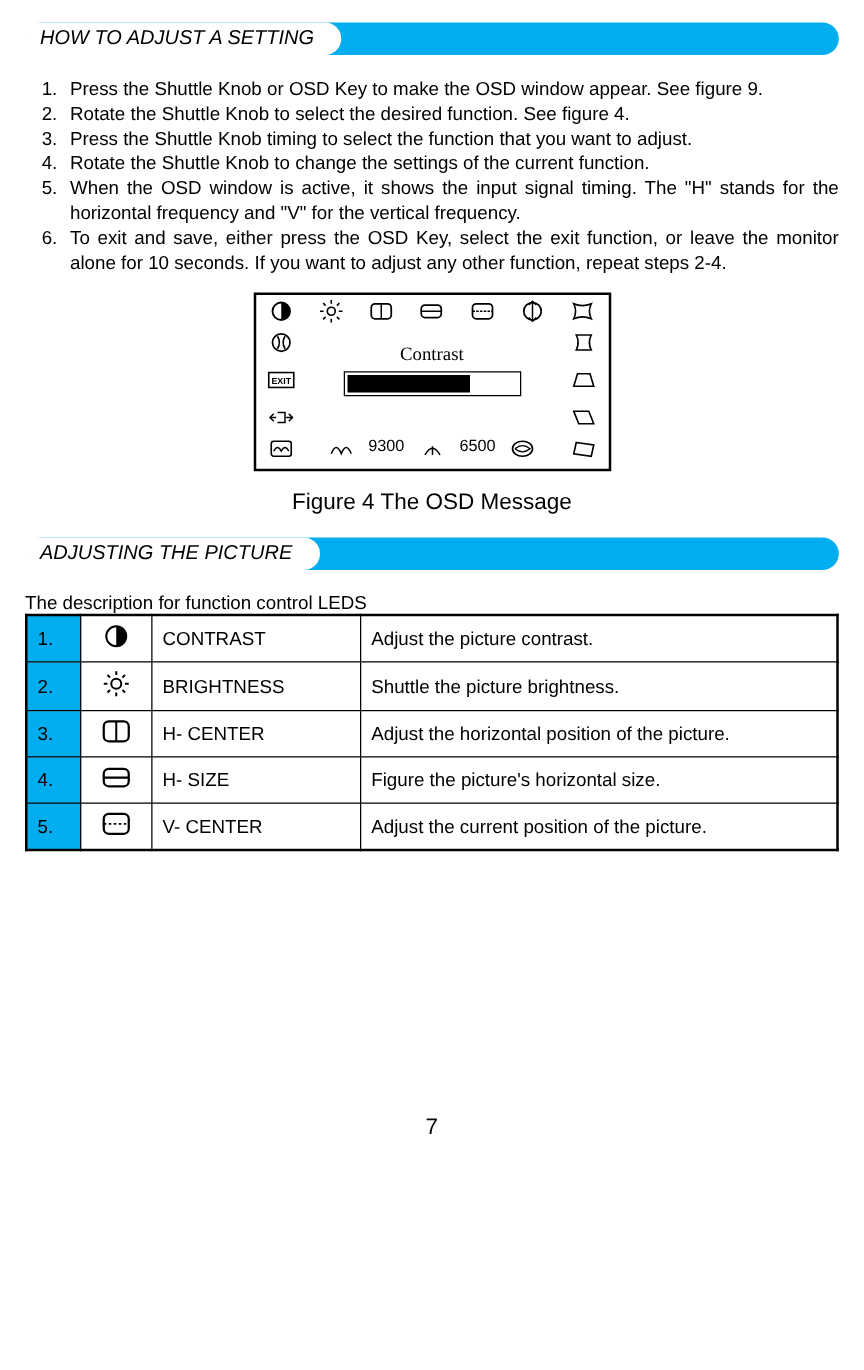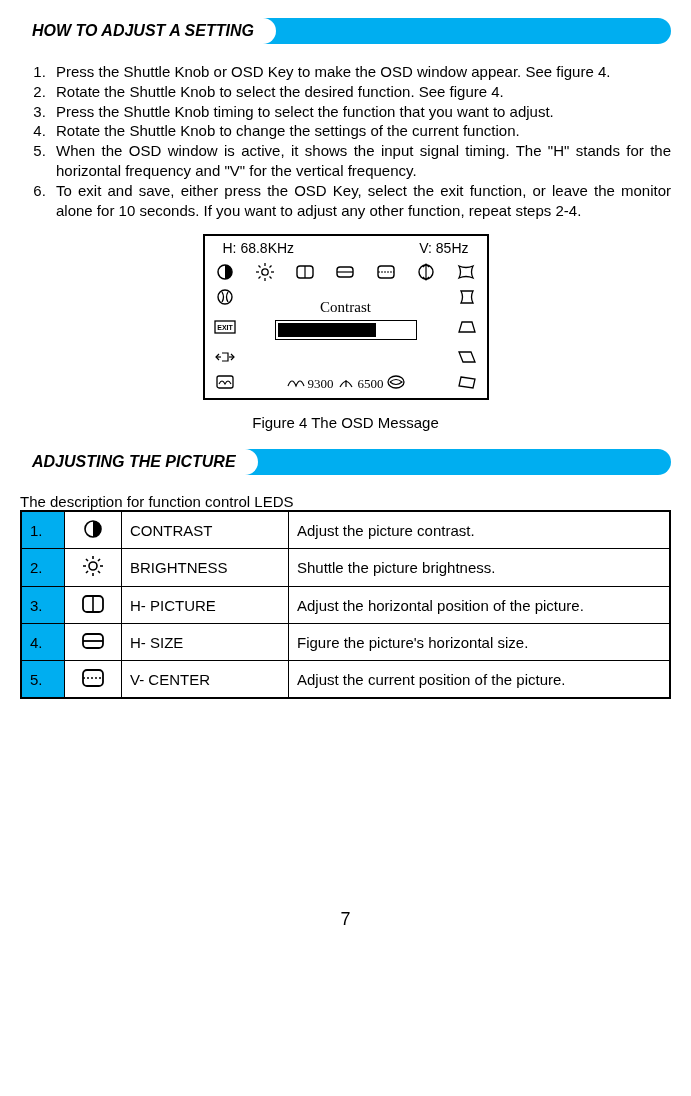--- a/index.html
+++ b/index.html
@@ -24,21 +24,21 @@
     top: 0;
     height: 26px;
     background: #fff;
     border-top-right-radius: 13px;
     border-bottom-right-radius: 13px;
     padding: 0 22px 0 12px;
     display: flex;
     align-items: center;
   }
   .section-header .tab-text {
-    font-weight: bold;
+    font-weight: normal;
     font-style: italic;
     font-size: 16px;
     white-space: nowrap;
   }
   ol.steps {
     padding-left: 30px;
     margin: 0 0 14px 0;
   }
   ol.steps li {
     text-align: justify;
@@ -108,35 +108,34 @@
   }
   .osd-bottom {
     display: flex;
     align-items: center;
     justify-content: space-between;
     padding: 3px 8px 6px 8px;
     font-size: 13px;
   }
   .osd-bottom .mid {
     display: flex;
-    align-items: flex-end;
-    gap: 0;
-    font-family: Liberation Serif, serif;
+    align-items: flex-start;
+    gap: 10px;
   }
   .ico {
     width: 24px;
     height: 20px;
     display: flex;
     align-items: center;
     justify-content: center;
   }
   .ico svg { display: block; }
   .fig-caption {
     text-align: center;
-    font-size: 15px;
+    font-size: 18px;
     margin: 14px 0 18px 0;
   }
   .leds-intro { margin: 14px 0 0 0; }
   table.leds {
     border-collapse: collapse;
     width: 100%;
     border: 2px solid #000;
   }
   table.leds td {
     border: 1px solid #000;
@@ -161,34 +160,30 @@
 </head>
 <body>
 
 <div class="section-header">
   <div class="tab">
     <span class="tab-text">HOW TO ADJUST A SETTING</span>
   </div>
 </div>
 
 <ol class="steps">
-  <li>Press the Shuttle Knob or OSD Key to make the OSD window appear. See figure 4.</li>
+  <li>Press the Shuttle Knob or OSD Key to make the OSD window appear. See figure 9.</li>
   <li>Rotate the Shuttle Knob to select the desired function. See figure 4.</li>
   <li>Press the Shuttle Knob timing to select the function that you want to adjust.</li>
   <li>Rotate the Shuttle Knob to change the settings of the current function.</li>
   <li>When the OSD window is active, it shows the input signal  timing. The  "H" stands  for the horizontal frequency and "V" for the vertical frequency.</li>
   <li>To exit and save, either press the OSD Key, select the exit function, or leave the monitor alone for 10 seconds. If you want to adjust any other function, repeat steps 2-4.</li>
 </ol>
 
 <div class="osd-figure">
   <div class="osd-box">
-    <div class="osd-top">
-      <span>H: 68.8KHz</span>
-      <span>V: 85Hz</span>
-    </div>
     <div class="osd-icons-row">
       <span class="ico">
           <svg width="18" height="18">
             <circle cx="9" cy="9" r="7" fill="none" stroke="#000" stroke-width="1.5"></circle>
             <path d="M9 2 A7 7 0 0 1 9 16 Z" fill="#000"></path>
           </svg>
         </span>
       <span class="ico">
           <svg width="20" height="20">
             <circle cx="10" cy="10" r="3.2" fill="none" stroke="#000" stroke-width="1.3"></circle>
@@ -360,21 +355,21 @@
           </svg></td>
     <td class="name">BRIGHTNESS</td>
     <td>Shuttle the picture brightness.</td>
   </tr>
   <tr>
     <td class="num">3.</td>
     <td class="icn"><svg width="26" height="22">
             <rect x="3" y="3" width="20" height="16" rx="4" fill="none" stroke="#000" stroke-width="1.8"></rect>
             <line x1="13" y1="3" x2="13" y2="19" stroke="#000" stroke-width="1.6"></line>
           </svg></td>
-    <td class="name">H- PICTURE</td>
+    <td class="name">H- CENTER</td>
     <td>Adjust the horizontal position of the picture.</td>
   </tr>
   <tr>
     <td class="num">4.</td>
     <td class="icn"><svg width="26" height="22">
             <rect x="3" y="4" width="20" height="14" rx="4" fill="none" stroke="#000" stroke-width="1.8"></rect>
             <line x1="3" y1="11" x2="23" y2="11" stroke="#000" stroke-width="1.8"></line>
           </svg></td>
     <td class="name">H- SIZE</td>
     <td>Figure the picture's horizontal size.</td>

